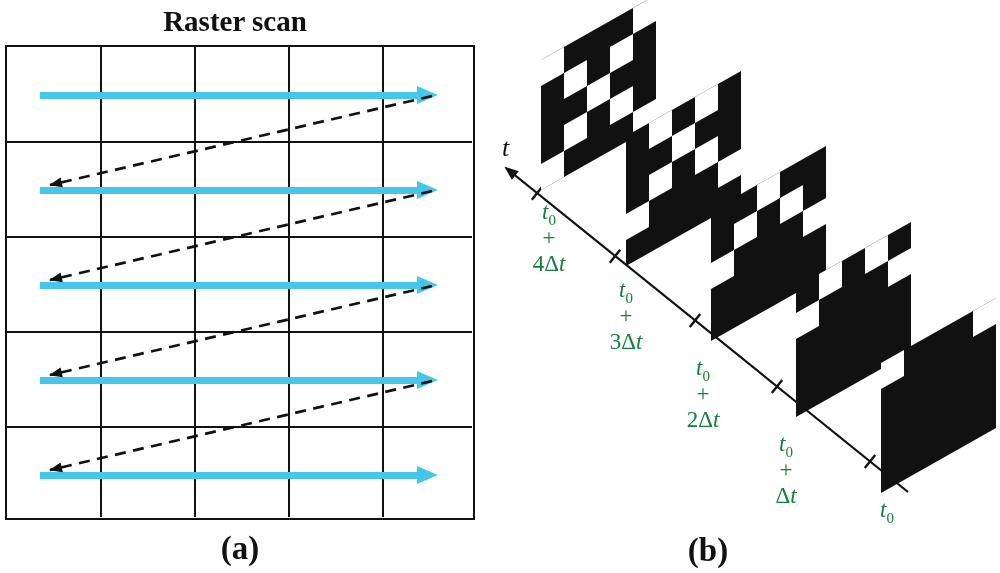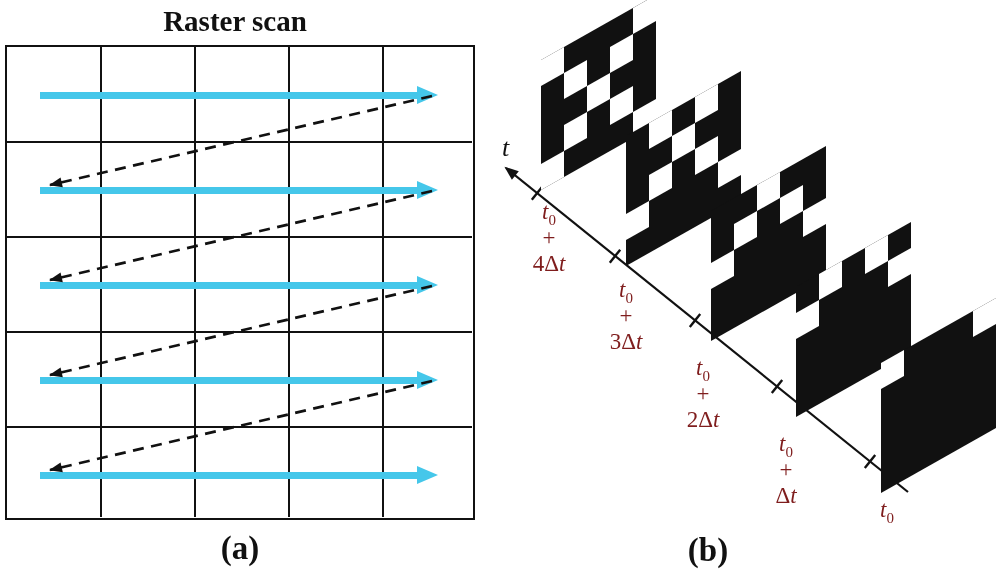--- a/index.html
+++ b/index.html
@@ -12,21 +12,21 @@
   .grid-line{position:absolute;background:#111;}
   .scan-body{position:absolute;height:7px;}
   .scan-head{position:absolute;width:0;height:0;}
   .caption{position:absolute;transform:translateX(-50%);font-weight:bold;font-size:33px;color:#111;white-space:nowrap;}
   
   .axis-svg{position:absolute;left:0;top:0;z-index:1;}
   .fly-svg{position:absolute;left:0;top:0;z-index:3;}
   .mask{position:absolute;background:#111;z-index:2;transform-origin:0 100%;transform:skewY(-29.5deg);}
   .mask .on-cell{position:absolute;background:#fff;}
   .t-axis-label{position:absolute;font-style:italic;font-size:26px;color:#111;z-index:4;}
-  .tick-label{position:absolute;transform:translateX(-50%);text-align:center;font-size:23px;line-height:26px;color:#7f1d1d;z-index:4;white-space:nowrap;}
+  .tick-label{position:absolute;transform:translateX(-50%);text-align:center;font-size:23px;line-height:26px;color:#15803d;z-index:4;white-space:nowrap;}
   .tick-label sub{font-size:15px;line-height:0;}
   .tick-label .it{font-style:italic;}
 </style>
 </head>
 <body>
 
 <div class="stage">
 
   <div>
     <div class="panel-title" style="left:235px;top:5px;">Raster scan</div>

